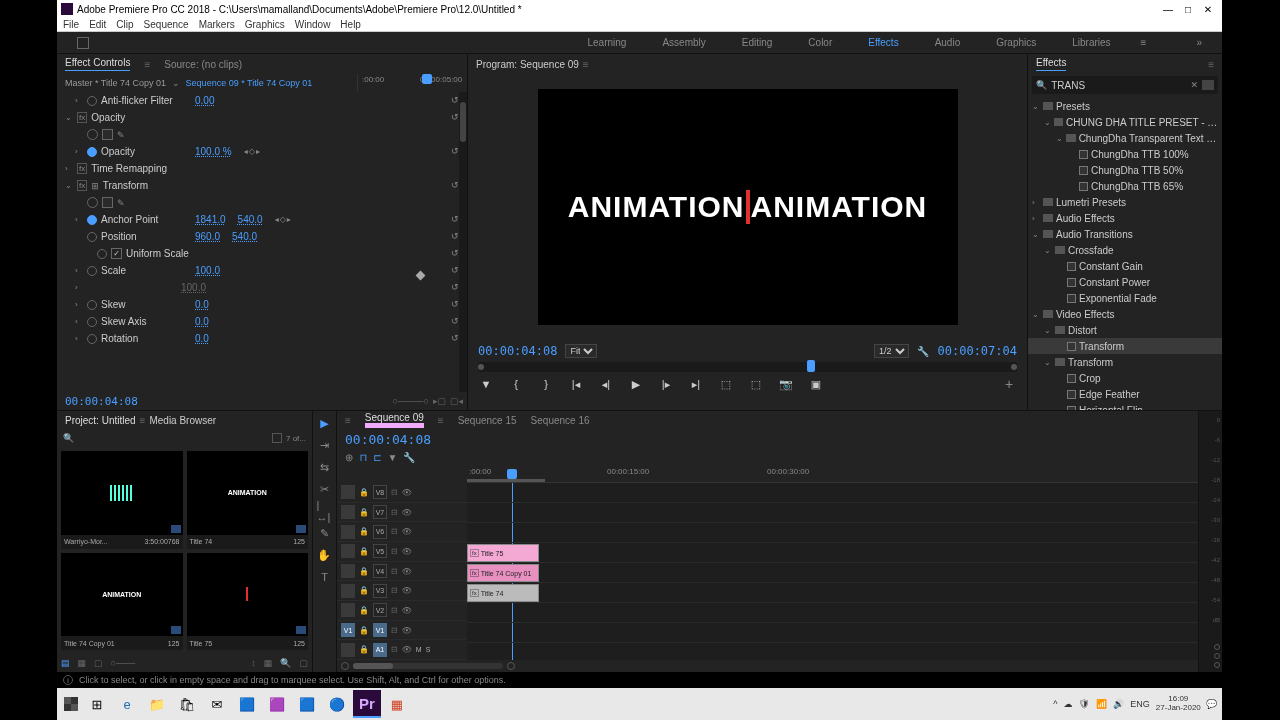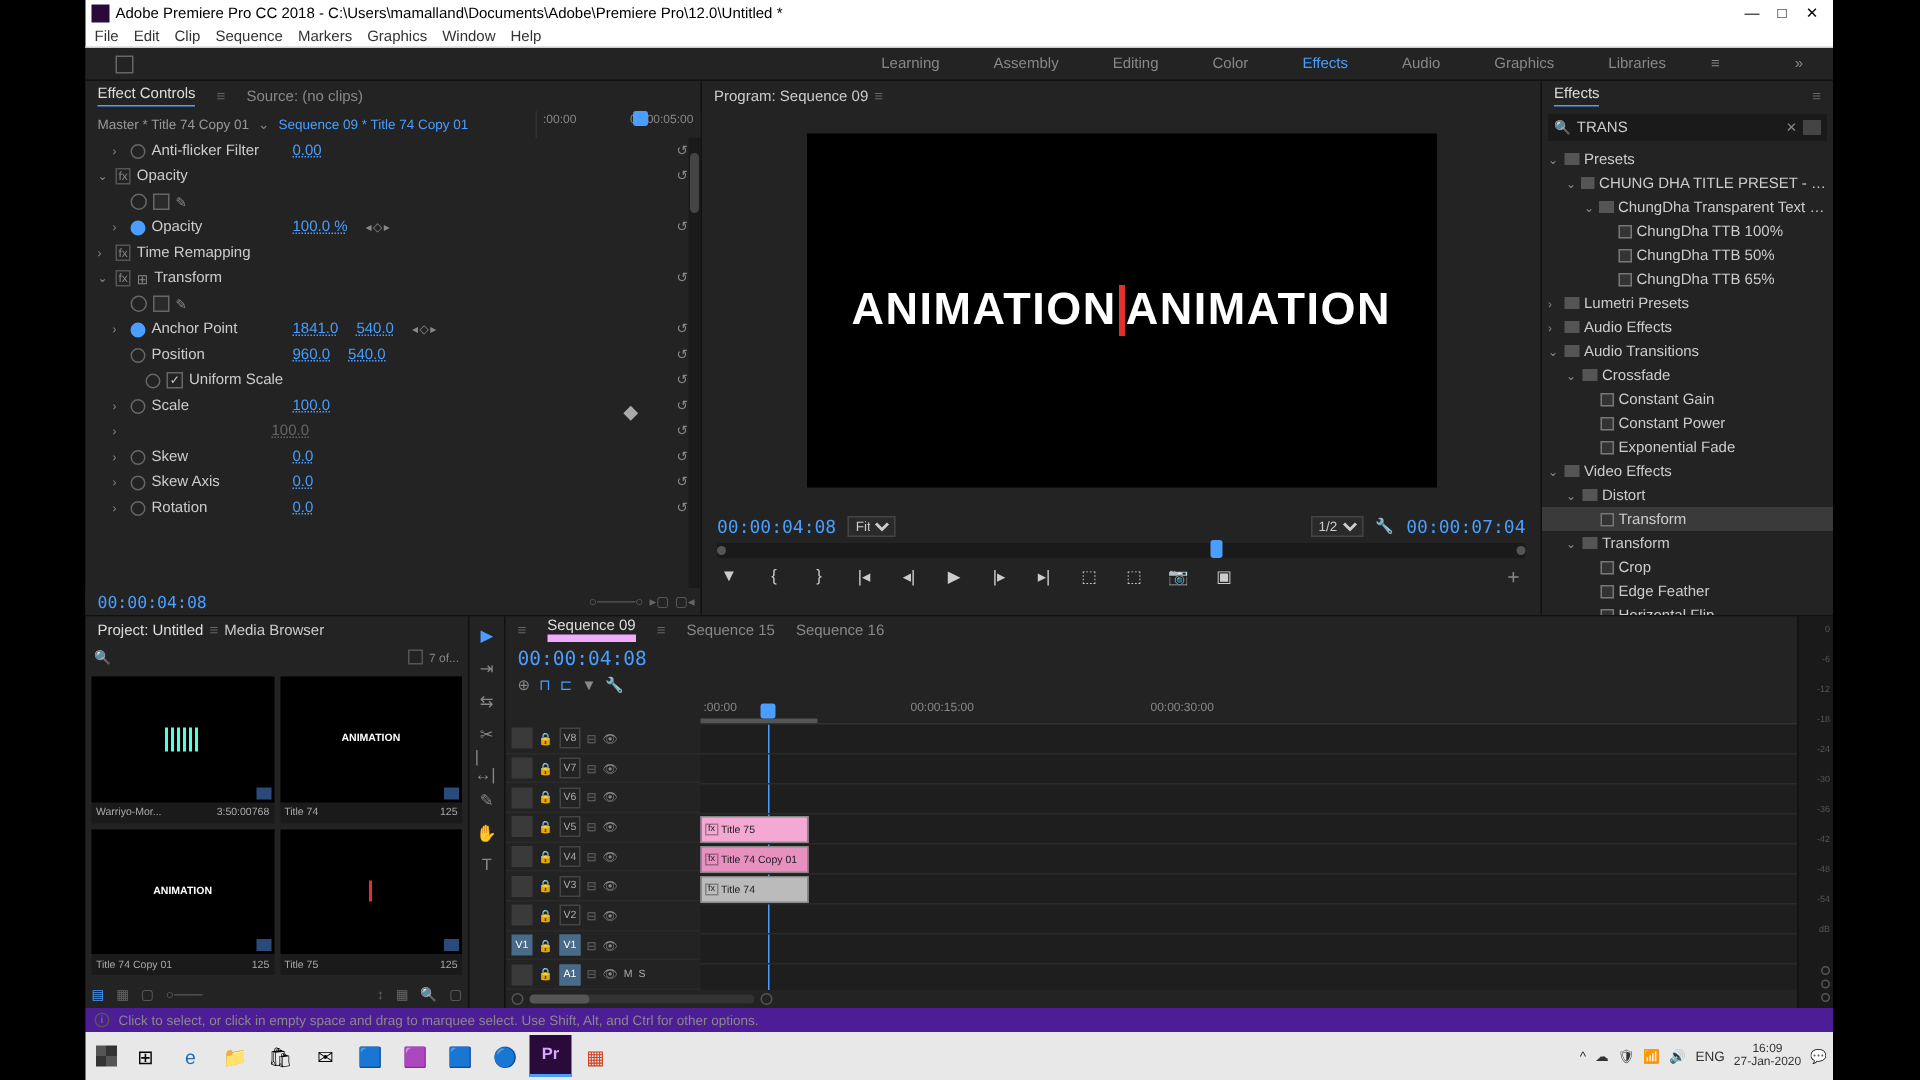--- a/index.html
+++ b/index.html
@@ -139,21 +139,21 @@
 .clip.grey{background:#bbb}
 .playhead-line{position:absolute;top:0;bottom:0;width:1px;background:#4a9eff}
 .tl-scroll{height:12px;display:flex;align-items:center;padding:0 4px;gap:4px}
 .tl-scroll .dot{width:8px;height:8px;border:1px solid #555;border-radius:50%}
 .tl-scroll .bar{flex:0 0 150px;height:6px;background:#333;border-radius:3px;position:relative}
 .tl-scroll .bar .thumb{position:absolute;left:0;width:40px;height:6px;background:#555;border-radius:3px}
 .meters{width:24px;background:#1a1a1a;border-left:1px solid #111;position:relative}
 .meters .scale{position:absolute;right:2px;font-size:6px;color:#555}
 .meters .v-dots{position:absolute;right:2px;bottom:4px;display:flex;flex-direction:column;gap:3px}
 .meters .v-dots span{width:6px;height:6px;border:1px solid #555;border-radius:50%}
-.status-bar{height:16px;background:#4c1d95;display:flex;align-items:center;padding:0 6px;font-size:9px;color:#888;gap:6px}
+.status-bar{height:16px;background:#000000;display:flex;align-items:center;padding:0 6px;font-size:9px;color:#888;gap:6px}
 .status-bar .info-ic{width:10px;height:10px;border:1px solid #555;border-radius:50%;display:flex;align-items:center;justify-content:center;font-size:7px}
 .taskbar{position:absolute;left:57px;bottom:0;width:1165px;height:32px;background:#e8e8e8;display:flex;align-items:center;padding:0 4px;gap:2px}
 .taskbar .start{width:20px;height:20px;display:flex;align-items:center;justify-content:center;cursor:pointer}
 .taskbar .win{width:14px;height:14px;background:conic-gradient(#333 0 25%,#555 0 50%,#333 0 75%,#555 0)}
 .taskbar .search{flex:0 0 255px;height:24px;background:#fff;border:1px solid #ccc;display:flex;align-items:center;padding:0 6px;gap:6px}
 .taskbar .search .circ{width:12px;height:12px;border:2px solid #555;border-radius:50%}
 .taskbar .search input{flex:1;border:none;outline:none;font-size:10px;color:#888}
 .taskbar .search .mic{font-size:10px;color:#555}
 .taskbar .tbtn{width:28px;height:28px;display:flex;align-items:center;justify-content:center;cursor:pointer;font-size:13px}
 .taskbar .tbtn.active{border-bottom:2px solid #4a9eff;background:#d8d8d8}
@@ -748,21 +748,21 @@
     </div>
   <div class="tbtn">⊞</div>
   <div class="tbtn" style="color:#1e6bb8">e</div>
   <div class="tbtn">📁</div>
   <div class="tbtn">🛍</div>
   <div class="tbtn">✉</div>
   <div class="tbtn">🟦</div>
   <div class="tbtn">🟪</div>
   <div class="tbtn">🟦</div>
   <div class="tbtn">🔵</div>
-  <div class="tbtn active" style="background:#2a0a3a;color:#d8a8ff;font-size:11px;font-weight:700">Pr</div>
+  <div class="tbtn active" style="background:#2a0a3a;color:#d8a8ff;font-size:15px;font-weight:700">Pr</div>
   <div class="tbtn" style="color:#d04020">▦</div>
   <div class="tray">
     <span>^</span>
     <span>☁</span>
     <span>🛡</span>
     <span>📶</span>
     <span>🔊</span>
     <span>ENG</span>
     <div class="clock">
       <span>16:09</span>

